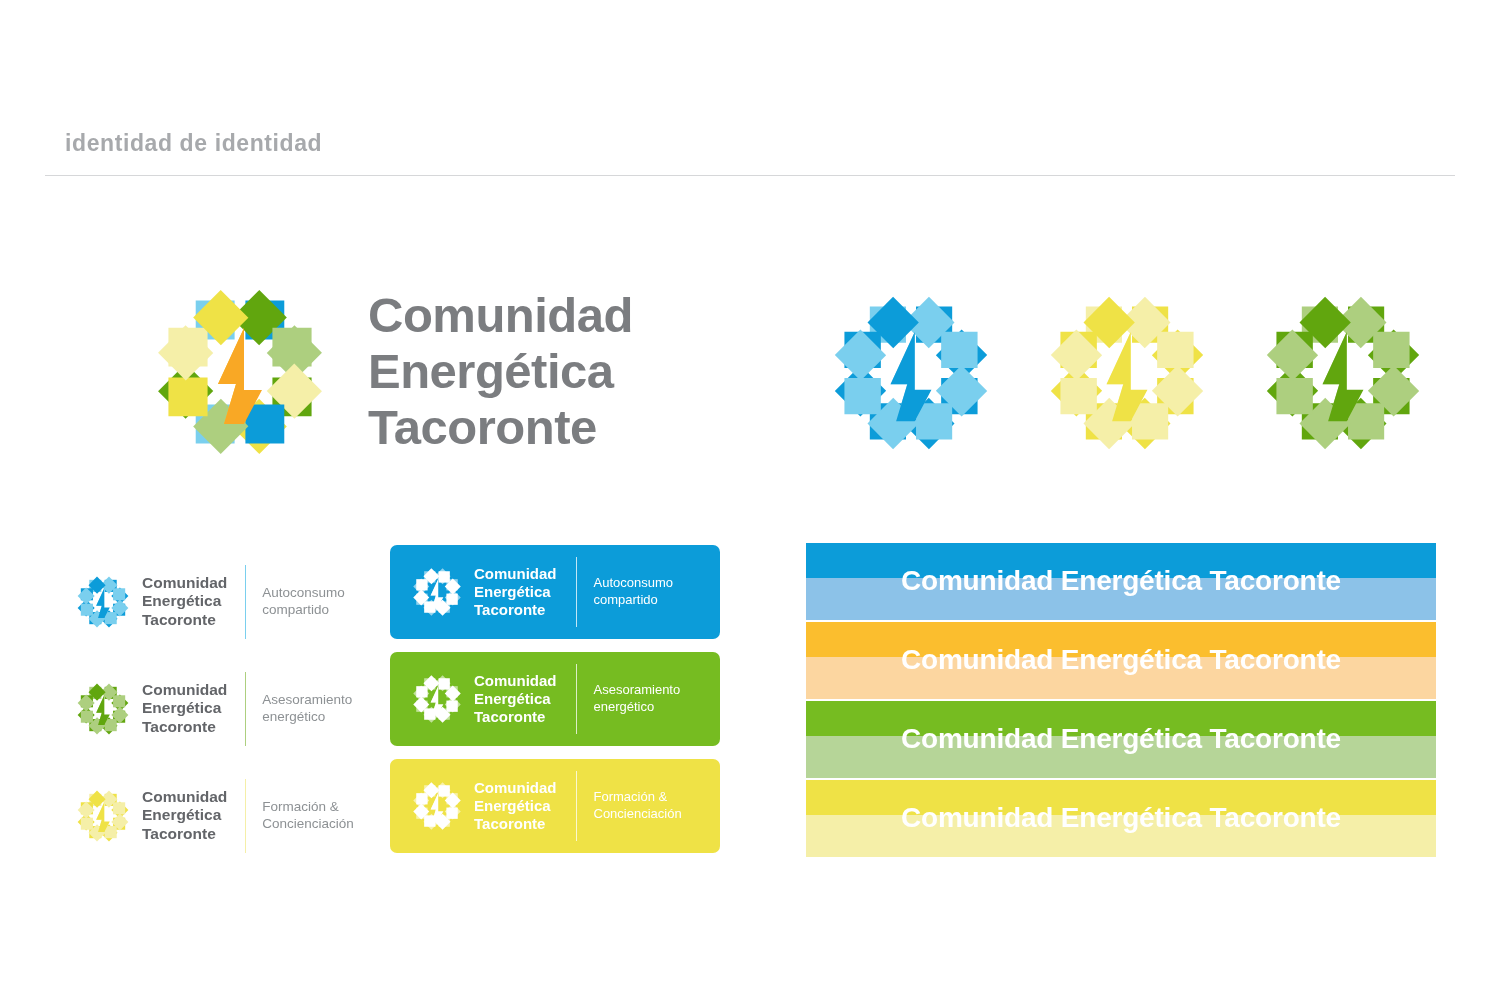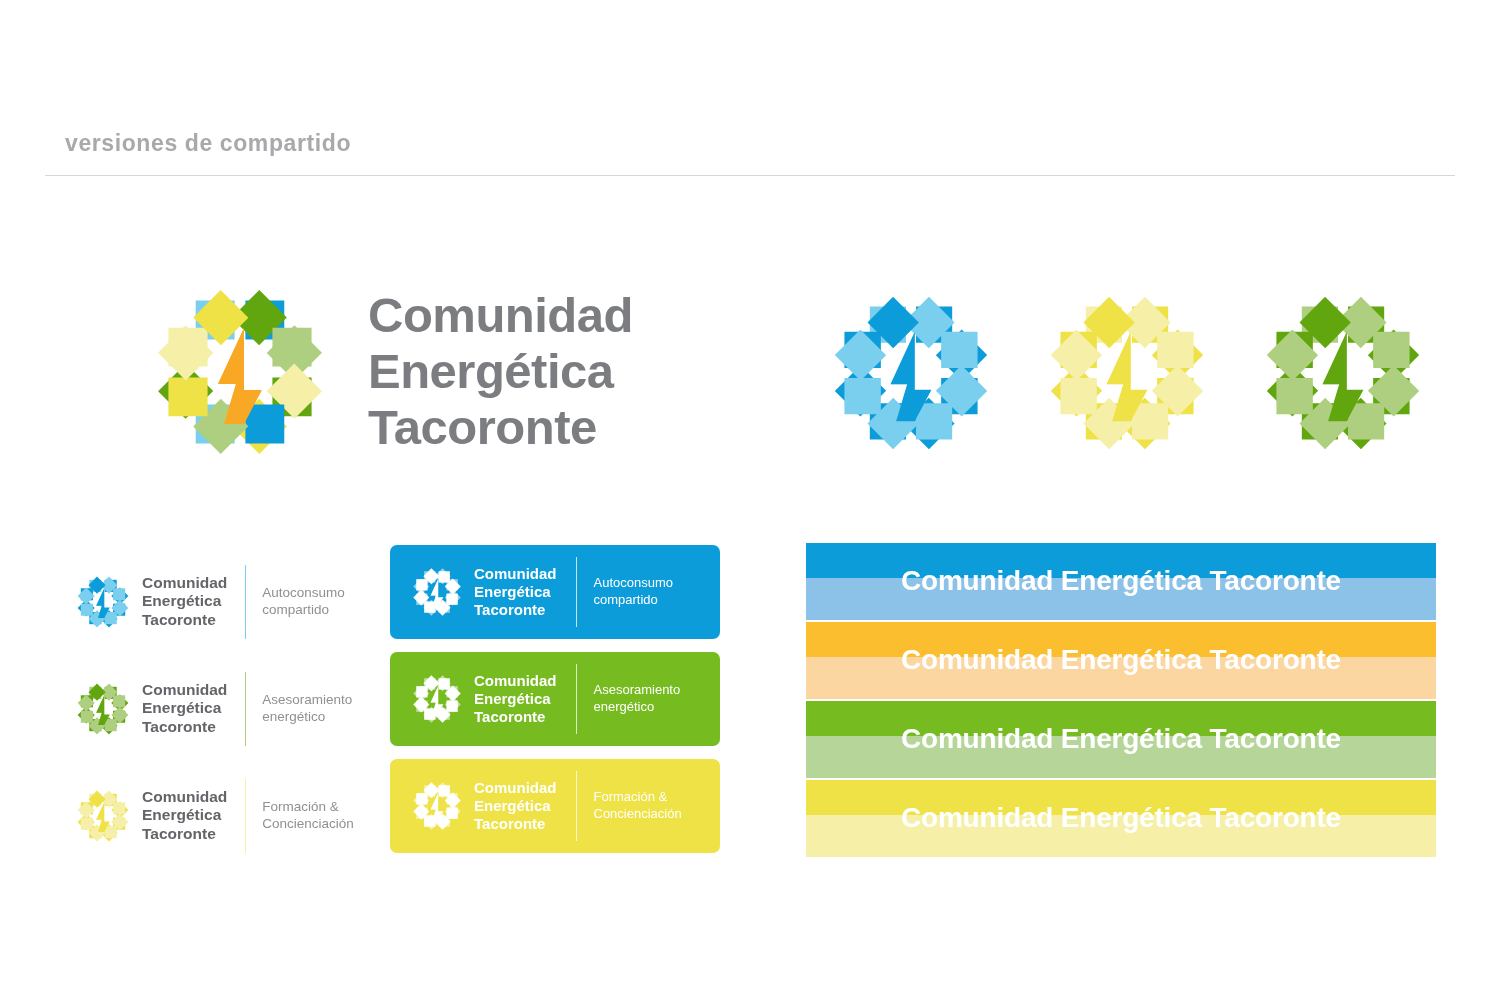--- a/index.html
+++ b/index.html
@@ -163,21 +163,21 @@
     font-weight: bold;
     color: #ffffff;
     letter-spacing: -0.2px;
     white-space: nowrap;
   }
 </style>
 </head>
 <body>
 
 <div id="section-header">
-  <div id="section-title">versiones de compartido</div>
+  <div id="section-title">identidad de identidad</div>
   <div id="section-rule"></div>
 </div>
 
 <div id="primary-lockup">
   <div id="primary-symbol-wrap">
       <svg viewBox="0 0 200 200" width="100%" height="100%" id="primary-symbol">
         <polygon points="55.72,67.58 94.60,67.58 94.60,28.42 55.72,28.42" fill="#7ACFEE"></polygon>
         <polygon points="105.40,67.58 144.28,67.58 144.28,28.42 105.40,28.42" fill="#0C9CD9"></polygon>
         <polygon points="91.61,45.77 119.11,73.26 146.80,45.57 119.30,18.07" fill="#61A60E"></polygon>
         <polygon points="126.74,80.89 154.23,108.39 181.93,80.70 154.43,53.20" fill="#ADCF7F"></polygon>

